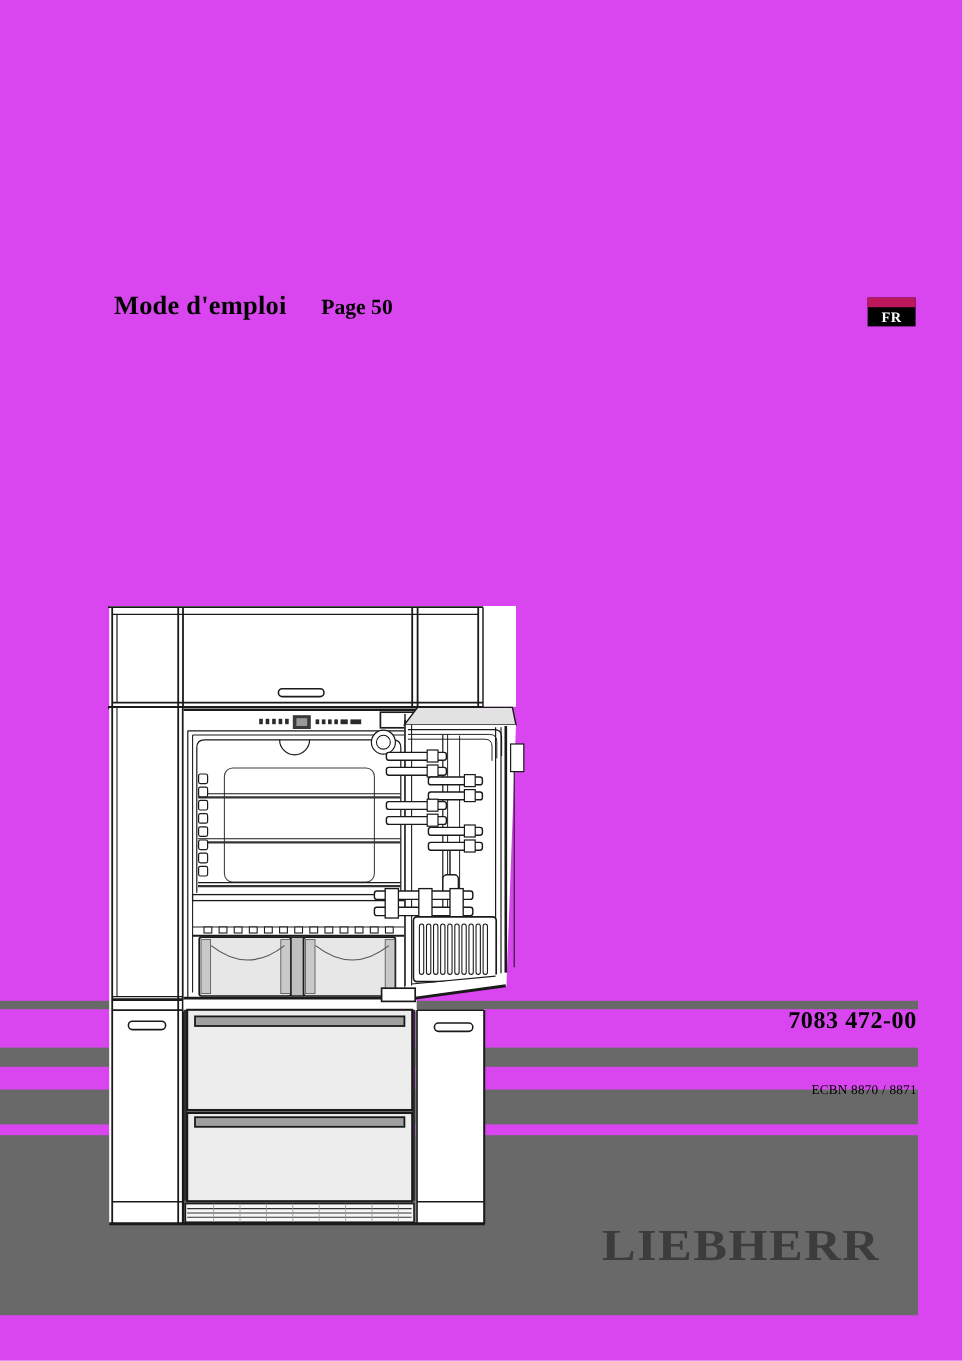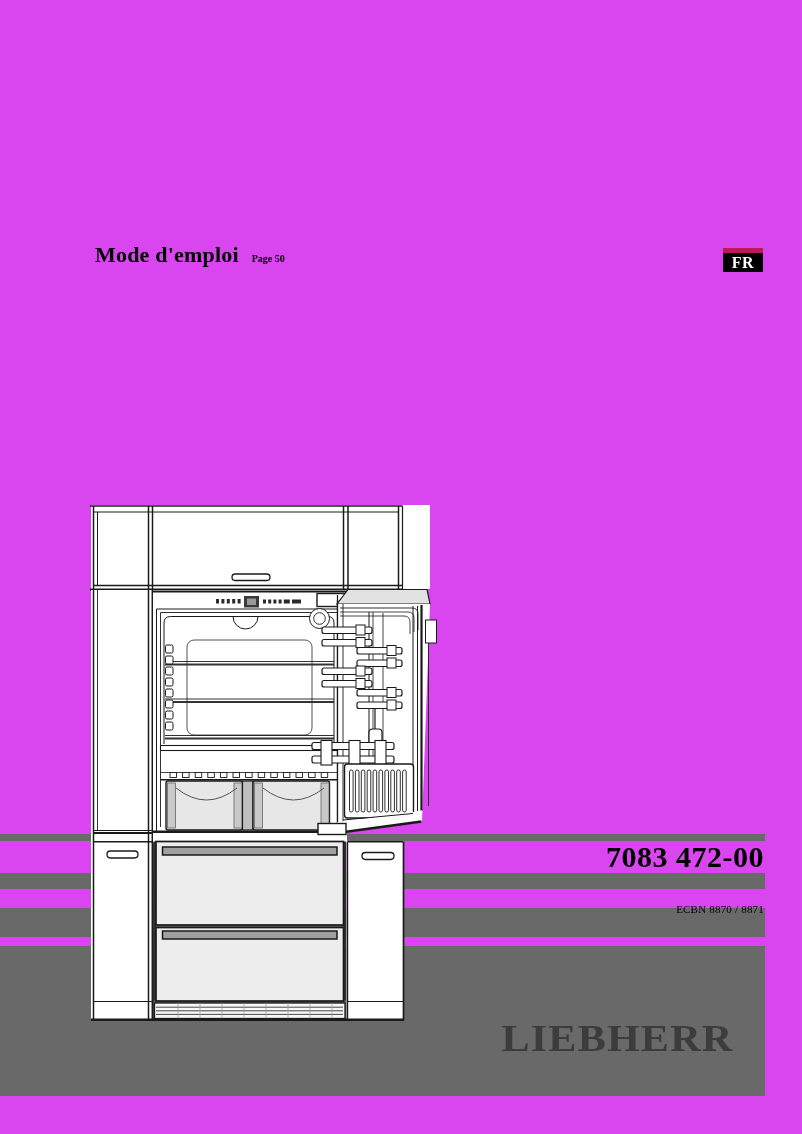--- a/index.html
+++ b/index.html
@@ -16,41 +16,41 @@
     width:802px;height:1134px;
     background:#d946ef;
     overflow:hidden;
     font-family:Liberation Serif, serif;
     color:#000;
   }
   
   .header{position:absolute;left:95px;top:242px;}
   .title-row{display:flex;align-items:baseline;}
   .doc-title{font-size:22px;font-weight:bold;letter-spacing:.2px;}
-  .page-ref{font-size:10px;font-weight:bold;margin-left:13px;}
+  .page-ref{font-size:18px;font-weight:bold;margin-left:29px;}
   .subtitle{font-size:13.5px;margin-top:3px;}
   .lang-badge{
     position:absolute;left:723px;top:248px;
     width:40px;height:24px;
     background:var(--badge-bg);color:var(--badge-text);
-    font-size:16px;font-weight:bold;
+    font-size:12px;font-weight:bold;
     display:flex;align-items:center;justify-content:center;
     letter-spacing:.5px;
-    border-top:5px solid #be185d;
+    border-top:8px solid #be185d;
   }
   
   .band{position:absolute;left:0;width:765px;background:var(--band-gray);}
   .band-1{top:834px;height:7px;}
   .band-2{top:873px;height:16px;}
   .band-3{top:908px;height:29px;}
   .band-4{top:946px;height:150px;}
   
   .part-number{
     position:absolute;right:38px;top:840px;
-    font-size:30px;font-weight:bold;letter-spacing:.5px;
+    font-size:20px;font-weight:bold;letter-spacing:.5px;
     z-index:5;
   }
   .model-codes{
     position:absolute;right:38px;top:891px;
     font-size:11px;letter-spacing:.2px;
     z-index:5;
     margin-top:12px;
   }
   .brand-logo{
     position:absolute;right:69px;top:1017px;

